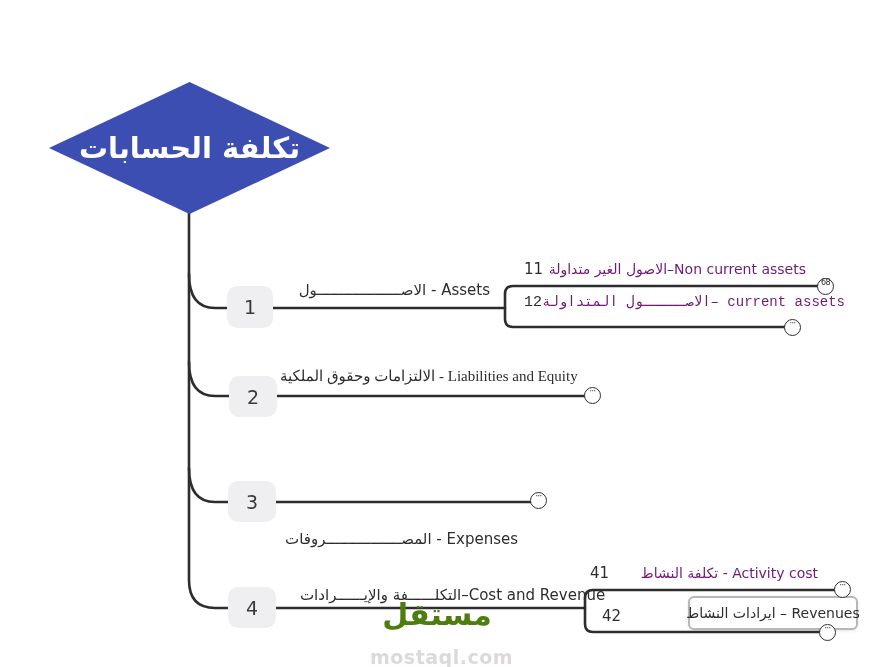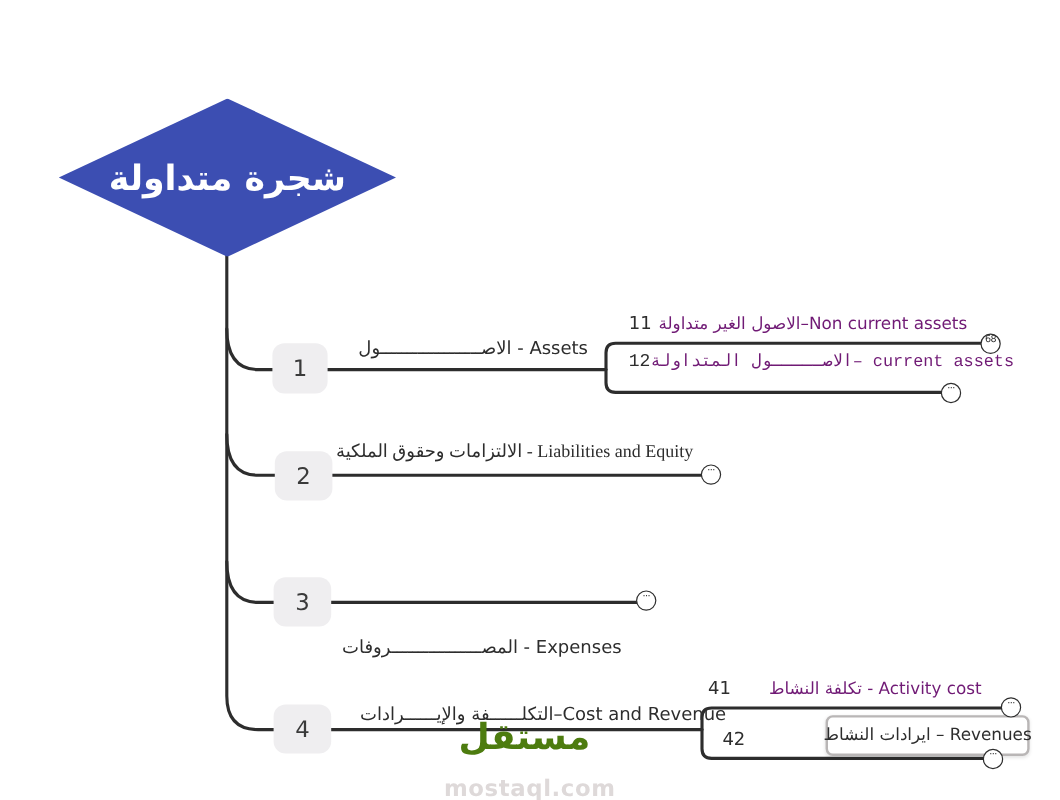--- a/index.html
+++ b/index.html
@@ -69,21 +69,21 @@
     <path d="M189 468 Q189 502 215 502 L230 502"></path>
     <path d="M272 308 L505 308"></path>
     <path d="M818 286 L513 286 Q505 286 505 294 L505 319 Q505 327 513 327 L786 327"></path>
     <path d="M276 396 L586 396"></path>
     <path d="M275 502 L532 502"></path>
     <path d="M275 608 L585 608"></path>
     <path d="M836 590 L593 590 Q585 590 585 598 L585 624 Q585 632 593 632 L821 632"></path>
   </svg>
 
   <div class="root-diamond">
-    <span>شجرة متداولة</span>
+    <span>تكلفة الحسابات</span>
   </div>
 
   <div class="node-box n1">
     <span>1</span>
   </div>
   <div class="node-box n2">
     <span>2</span>
   </div>
   <div class="node-box n3">
     <span>3</span>

